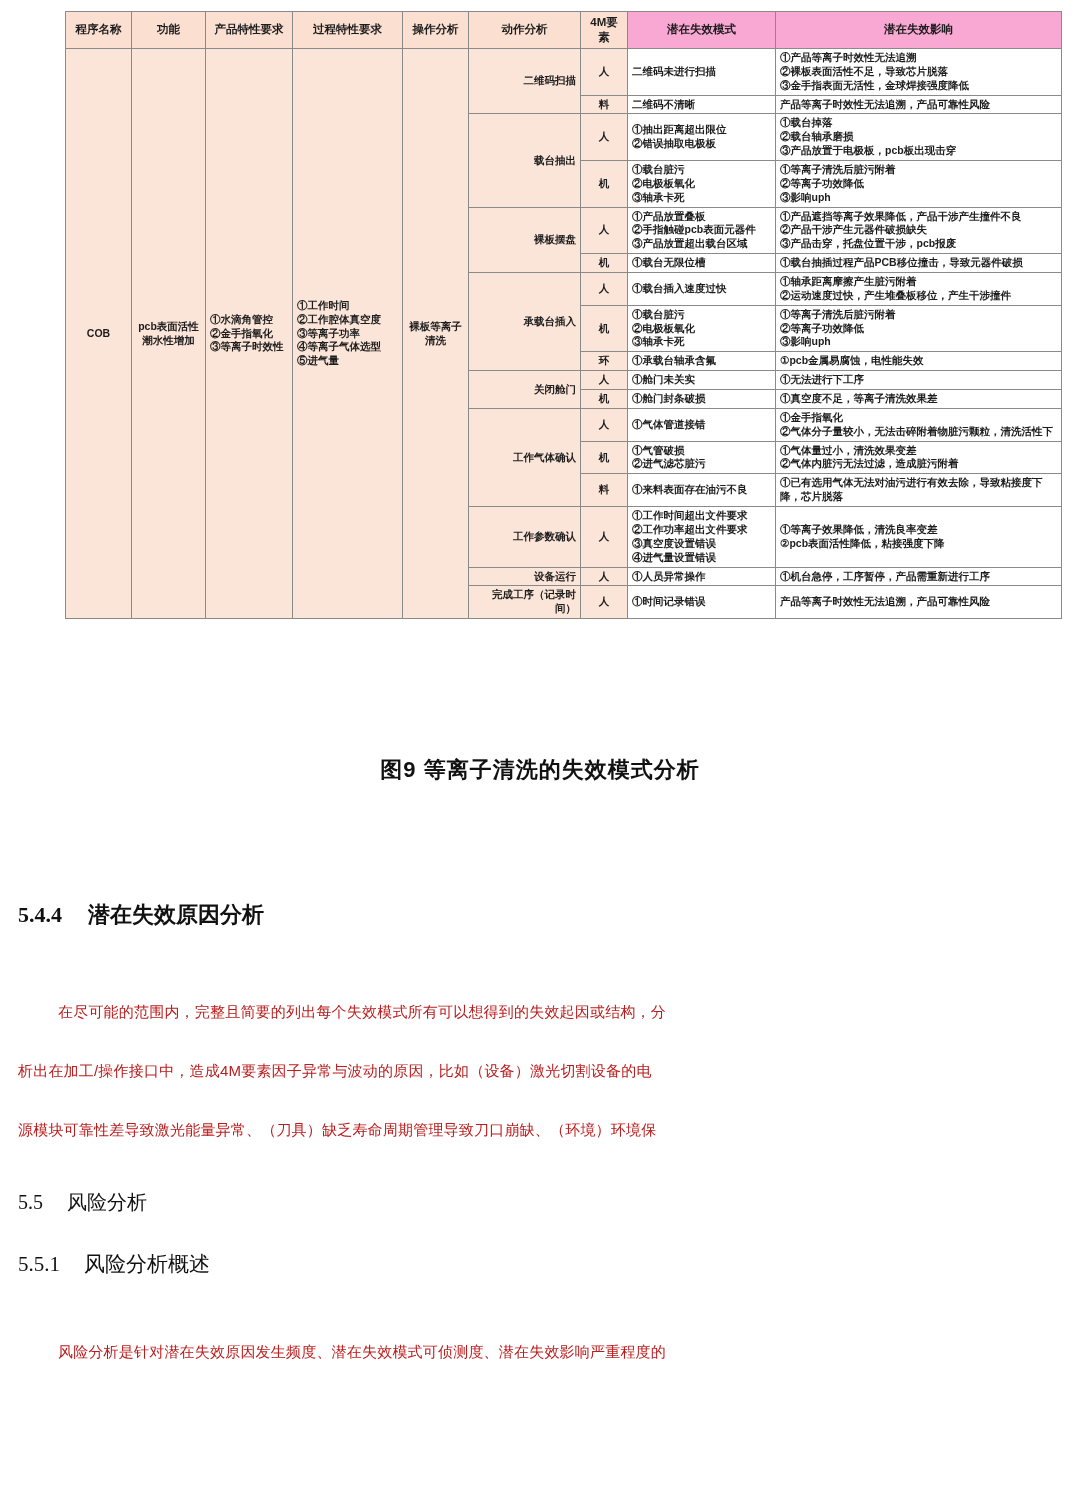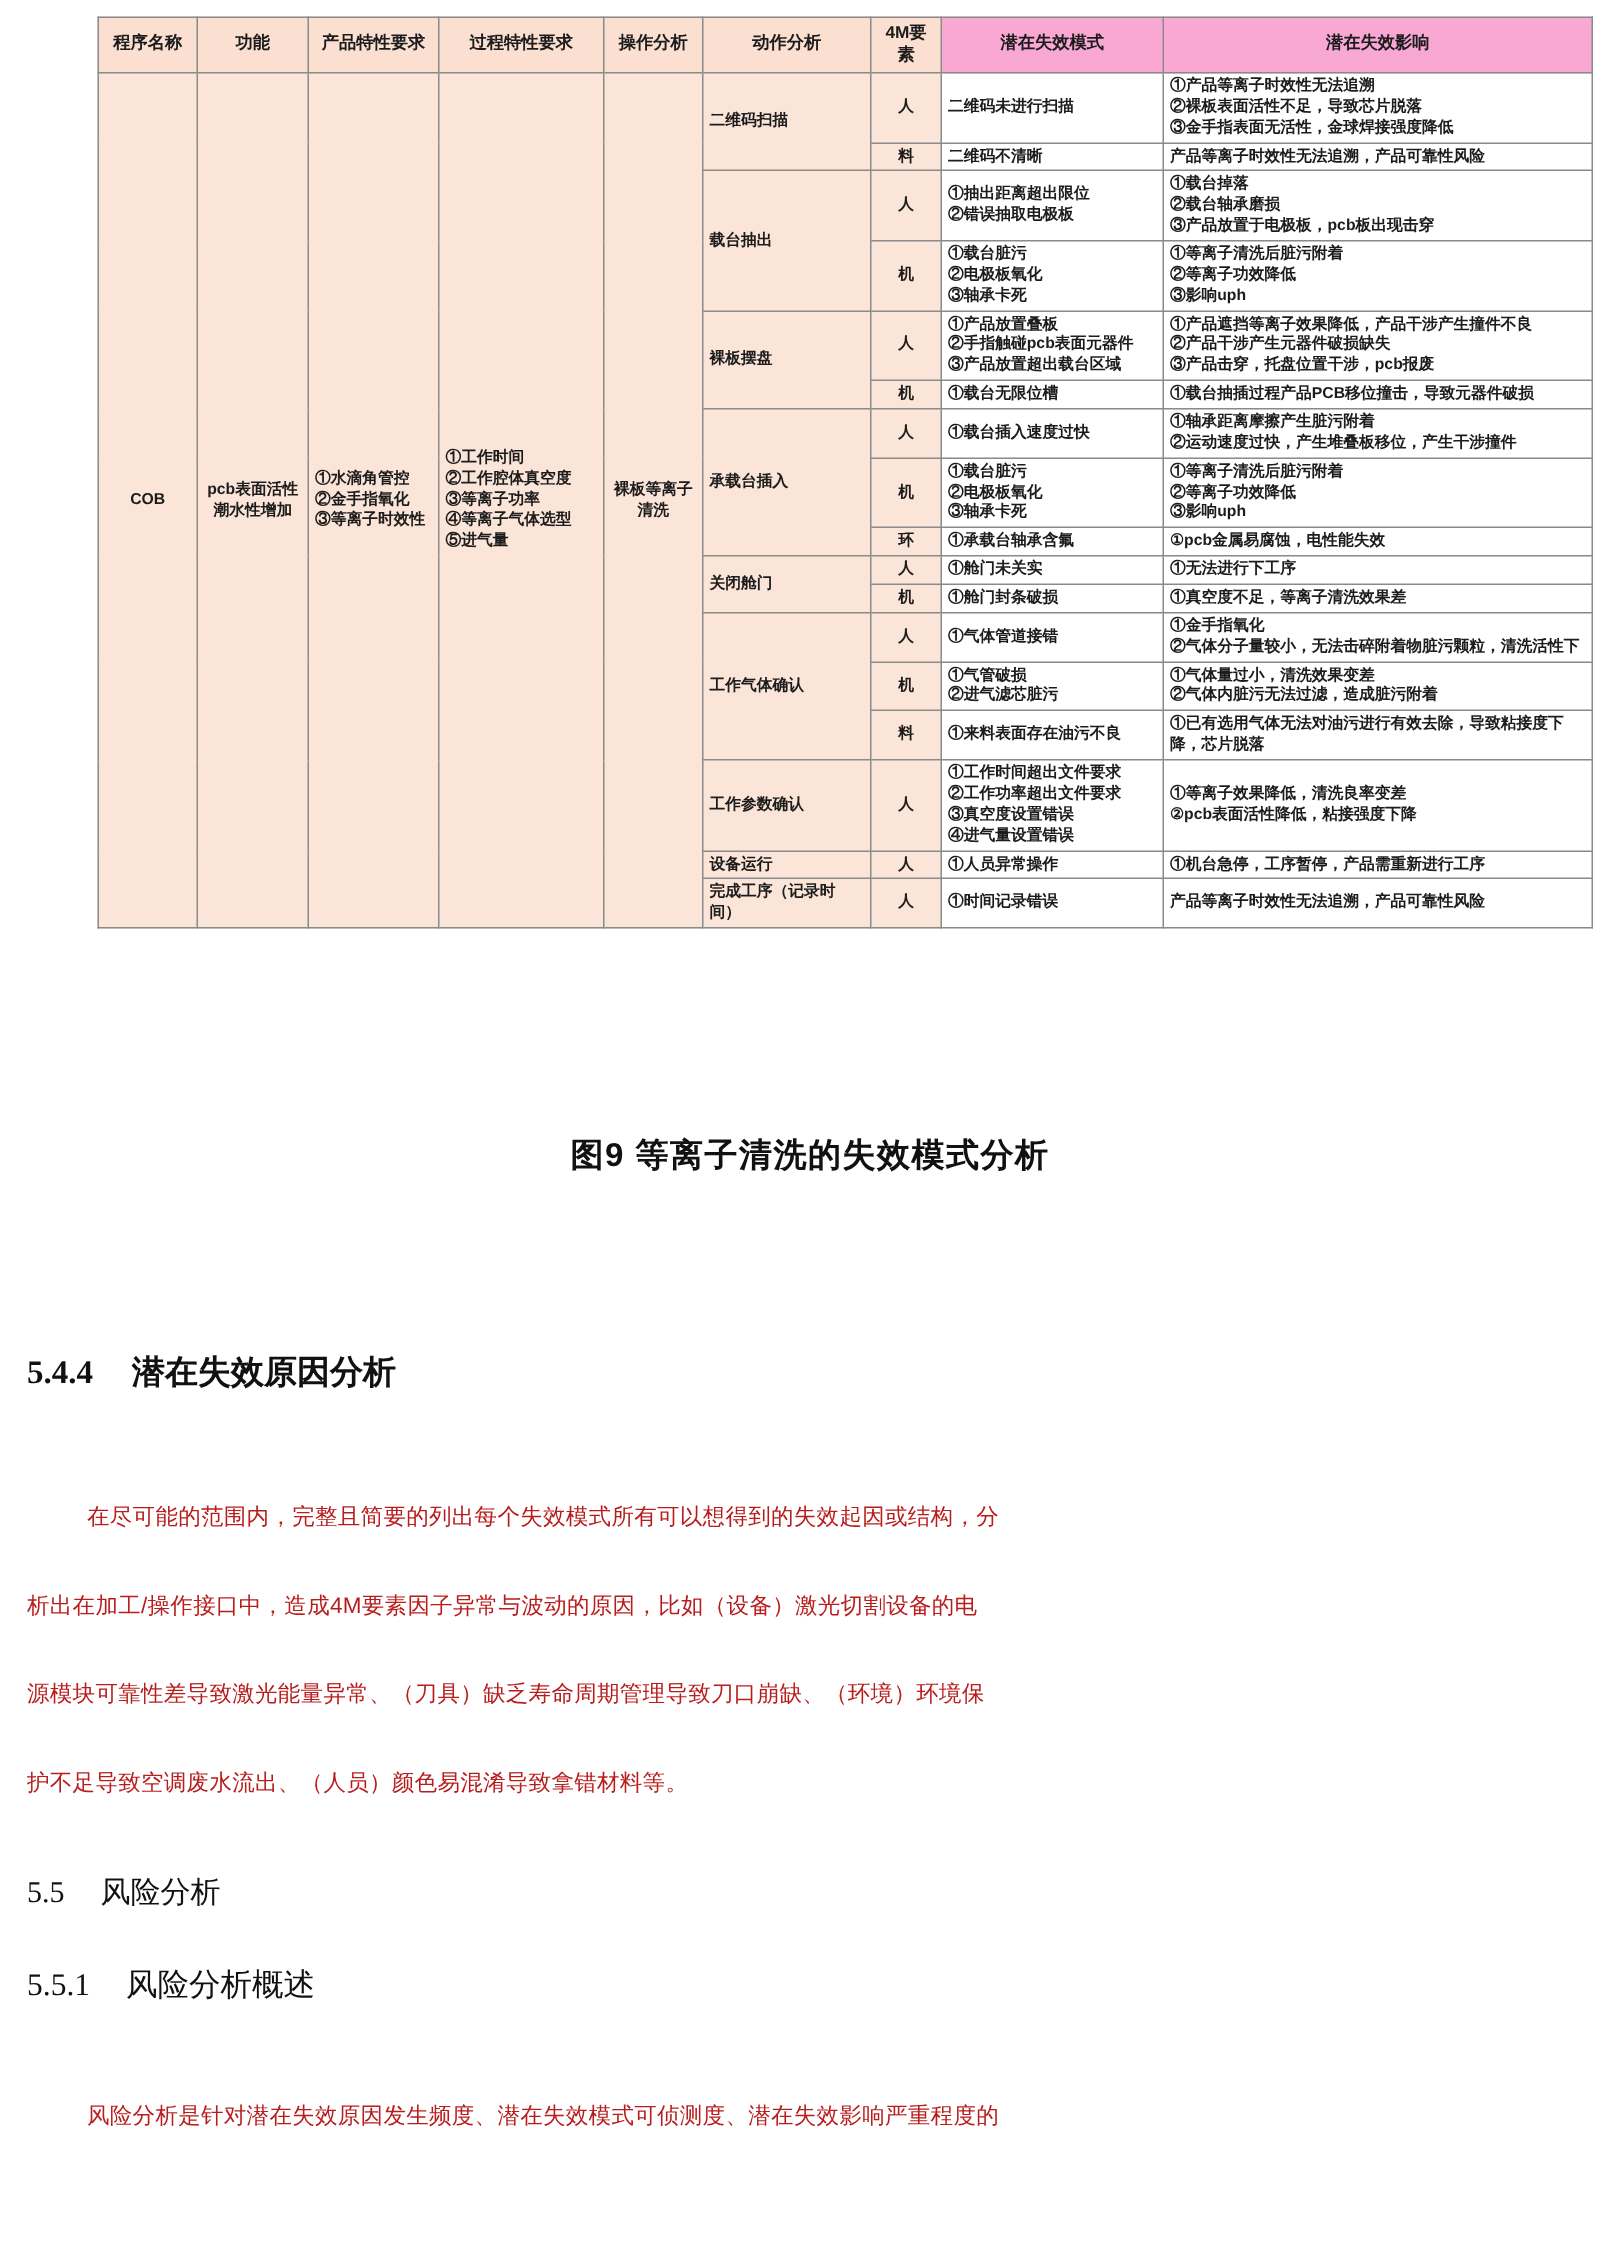--- a/index.html
+++ b/index.html
@@ -63,21 +63,21 @@
     text-align: left;
     padding-left: 5px;
   }
   td.elem {
     background: #fbe5d9;
     text-align: center;
     font-size: 11px;
   }
   td.act {
     background: #fbe5d9;
-    text-align: left;
+    text-align: right;
     font-size: 11px;
   }
   .cellline { display: block; }
 
   
 
   
   .fig-caption {
     position: absolute;
     top: 755px;
@@ -380,21 +380,20 @@
 
     <h3 class="h-num">
       <span class="numpart">5.4.4</span><span class="titlepart">潜在失效原因分析</span>
     </h3>
 
     <div class="sp-1"></div>
 
     <p class="para indent">在尽可能的范围内，完整且简要的列出每个失效模式所有可以想得到的失效起因或结构，分</p>
     <p class="para">析出在加工/操作接口中，造成4M要素因子异常与波动的原因，比如（设备）激光切割设备的电</p>
     <p class="para">源模块可靠性差导致激光能量异常、（刀具）缺乏寿命周期管理导致刀口崩缺、（环境）环境保</p>
-    <p class="para">护不足导致空调废水流出、（人员）颜色易混淆导致拿错材料等。</p>
 
     <div class="sp-3"></div>
 
     <h4 class="h-sub">
       <span class="numpart">5.5</span><span class="titlepart">风险分析</span>
     </h4>
 
     <div class="sp-4"></div>
 
     <h4 class="h-sub bold">

